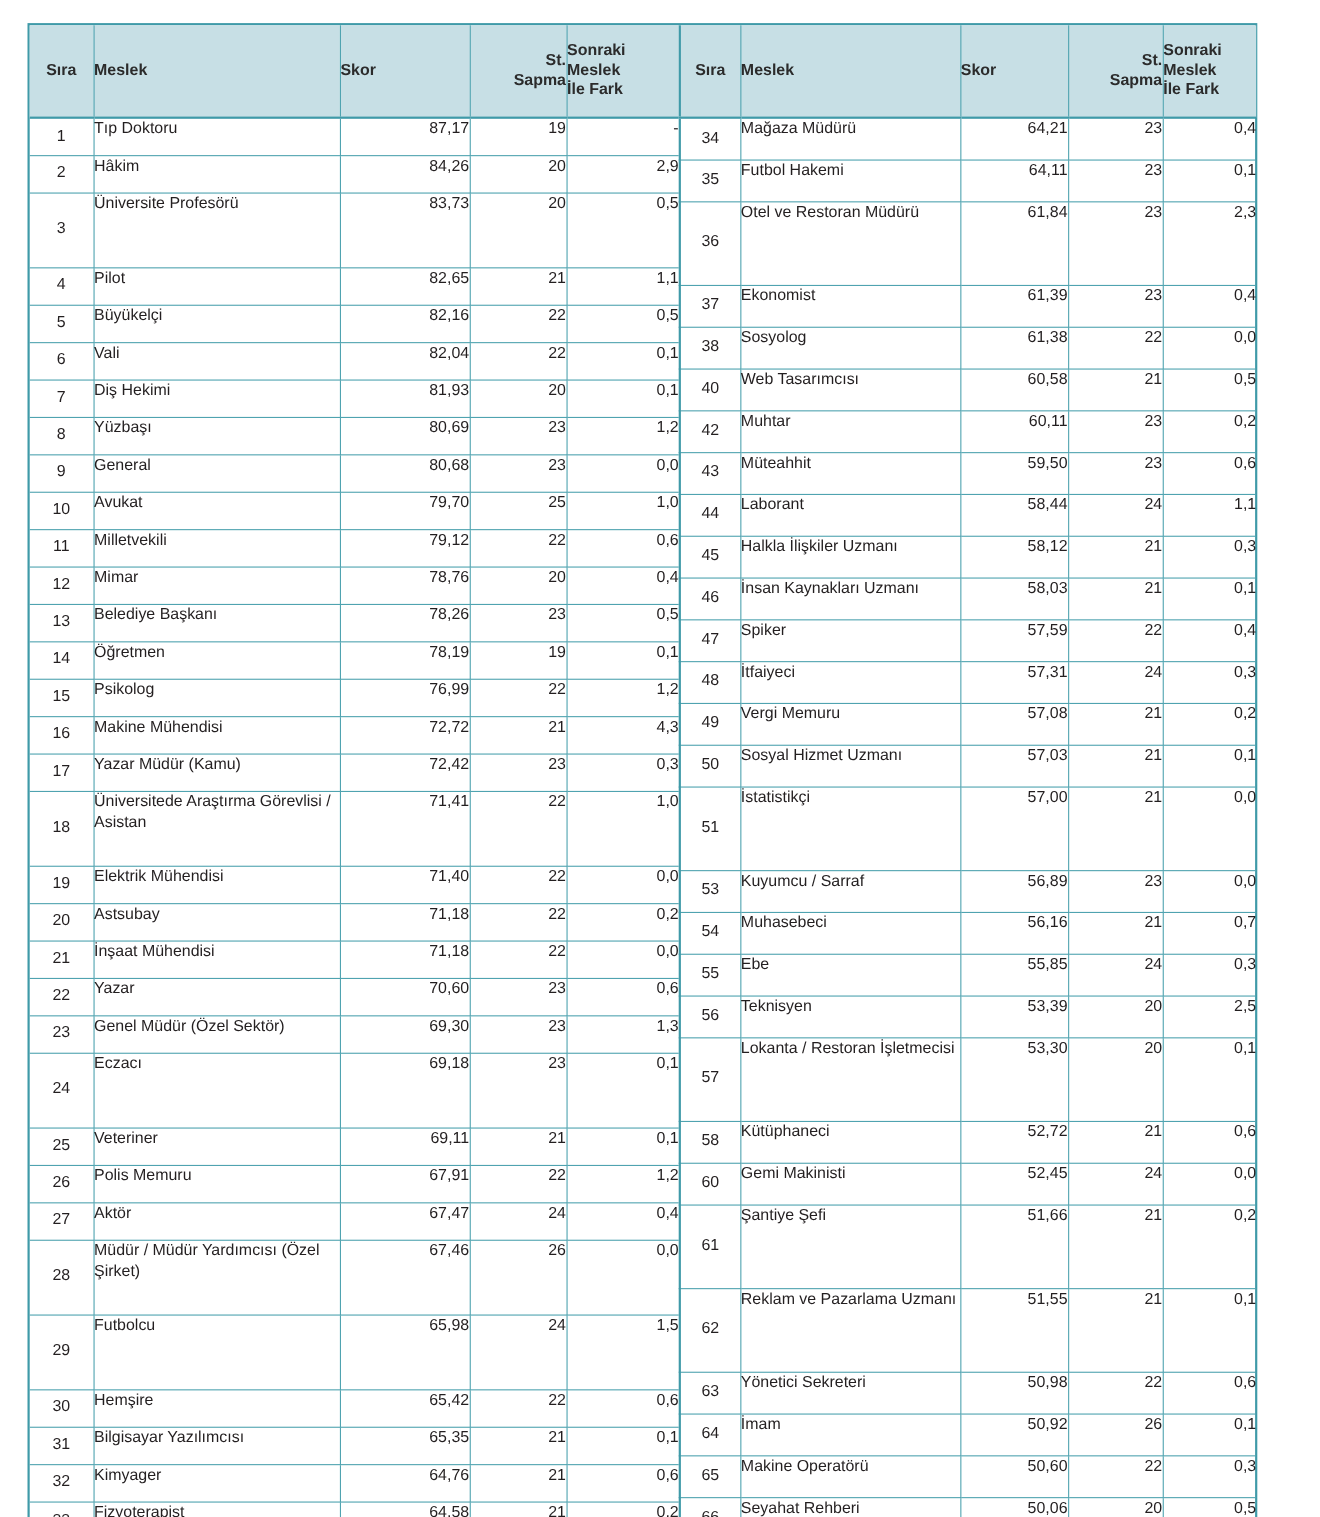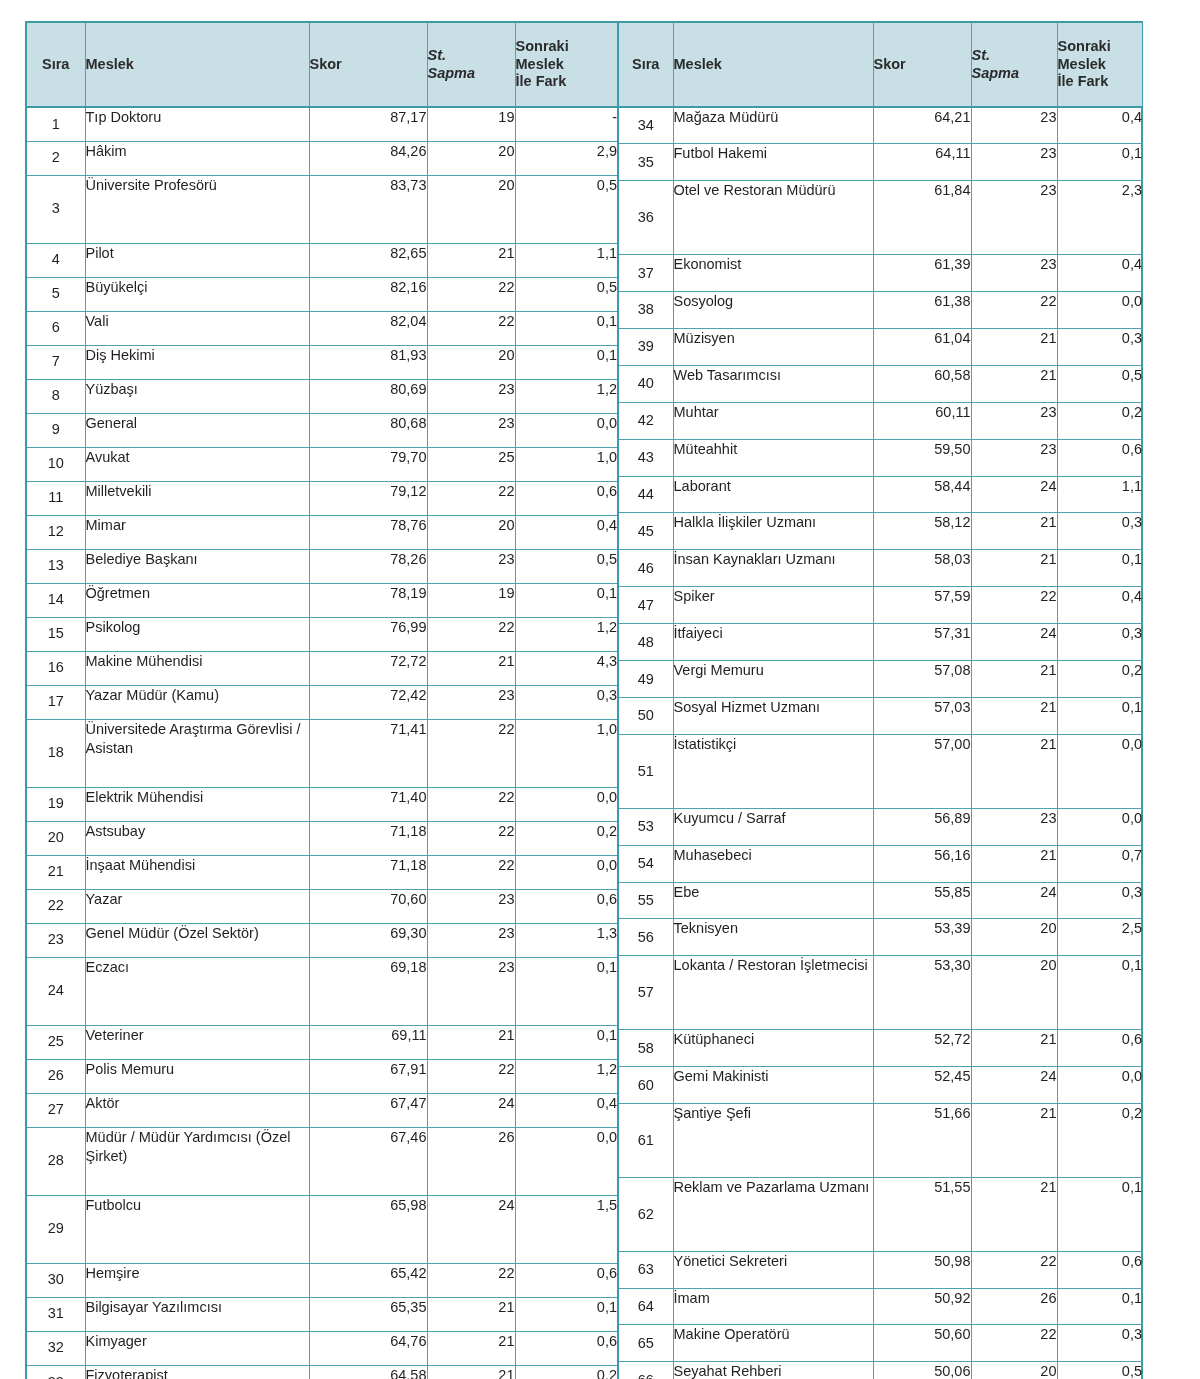--- a/index.html
+++ b/index.html
@@ -62,21 +62,21 @@
     font-weight: bold;
     font-size: 14.5px;
     color: #2b2b2b;
     height: 84px;
     vertical-align: middle;
     line-height: 1.22;
   }
   th.h-sira   { text-align: center; }
   th.h-meslek { text-align: left; padding-left: 10px; }
   th.h-skor   { text-align: left; }
-  th.h-sapma  { text-align: left; font-style: italic; }
+  th.h-sapma  { text-align: right; }
   th.h-fark   { text-align: left; }
 
   td {
     vertical-align: top;
     padding-top: 9px;
     padding-bottom: 9px;
     line-height: 1.32;
   }
   td.c-sira {
     text-align: center;
@@ -430,27 +430,20 @@
             <td class="c-fark">0,4</td>
           </tr>
           <tr class="r-1">
             <td class="c-sira">38</td>
             <td class="c-meslek">Sosyolog</td>
             <td class="c-skor">61,38</td>
             <td class="c-sapma">22</td>
             <td class="c-fark">0,0</td>
           </tr>
           <tr class="r-1">
-            <td class="c-sira">39</td>
-            <td class="c-meslek">Müzisyen</td>
-            <td class="c-skor">61,04</td>
-            <td class="c-sapma">21</td>
-            <td class="c-fark">0,3</td>
-          </tr>
-          <tr class="r-1">
             <td class="c-sira">40</td>
             <td class="c-meslek">Web Tasarımcısı</td>
             <td class="c-skor">60,58</td>
             <td class="c-sapma">21</td>
             <td class="c-fark">0,5</td>
           </tr>
           <tr class="r-1">
             <td class="c-sira">42</td>
             <td class="c-meslek">Muhtar</td>
             <td class="c-skor">60,11</td>

